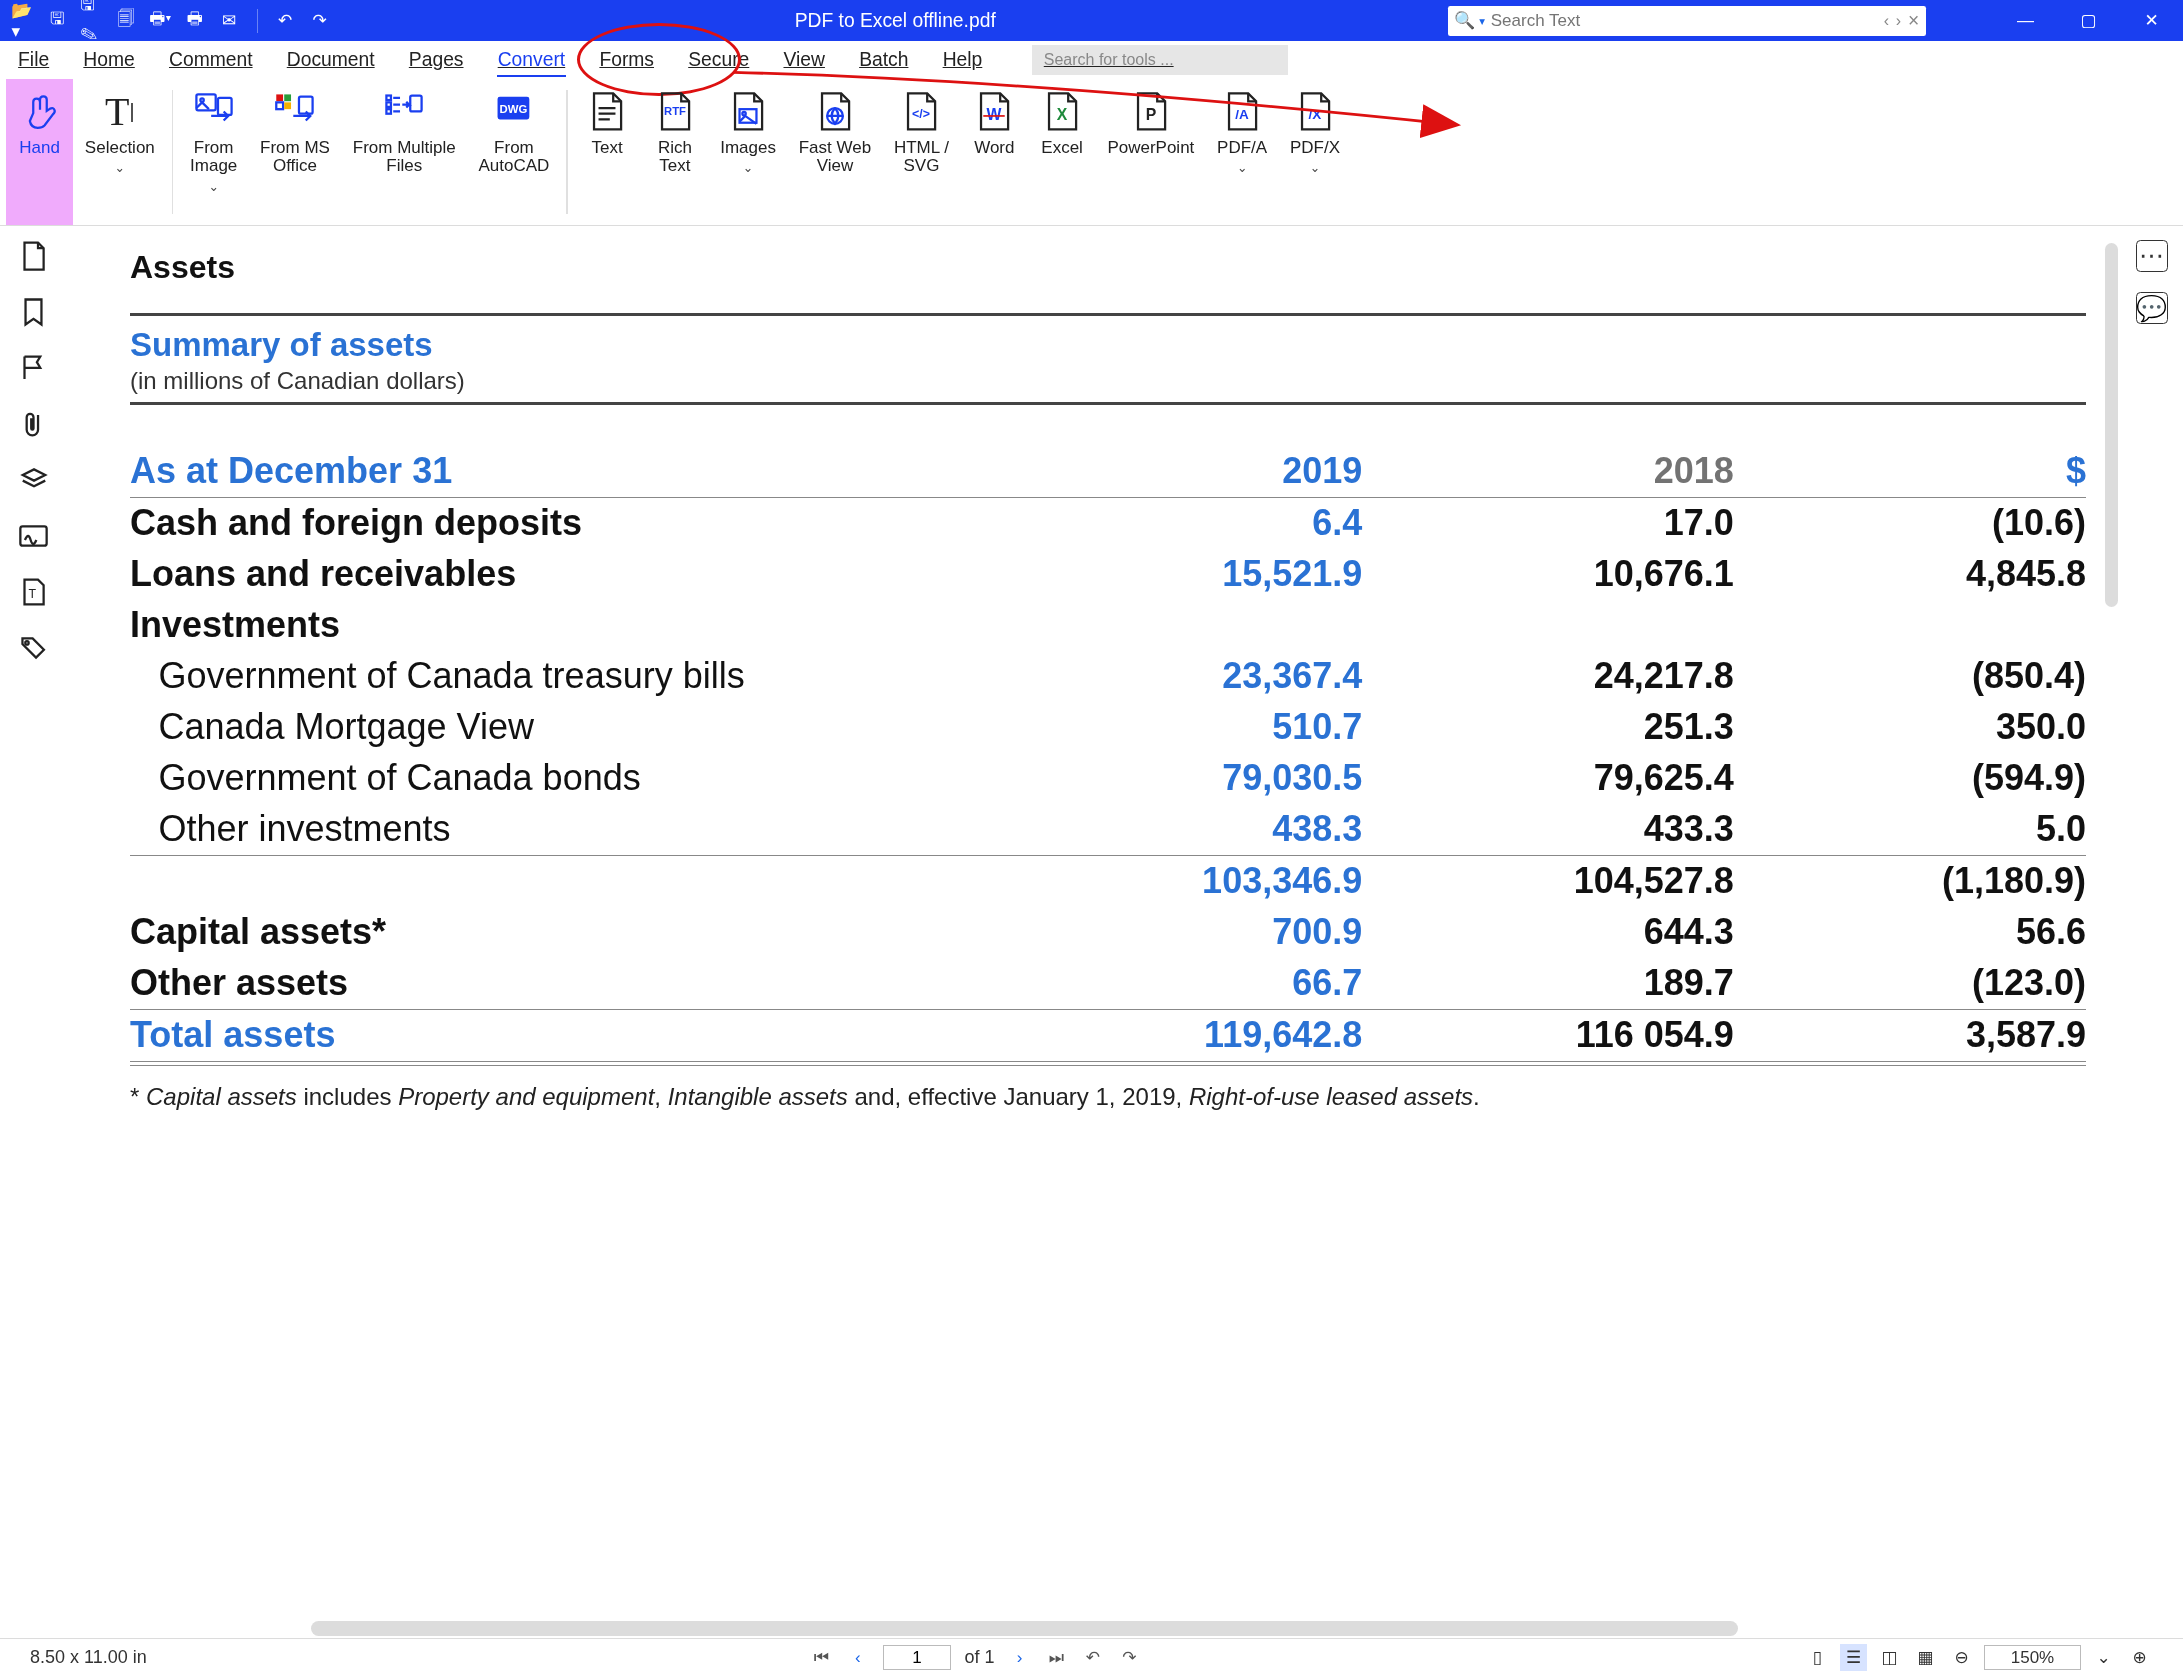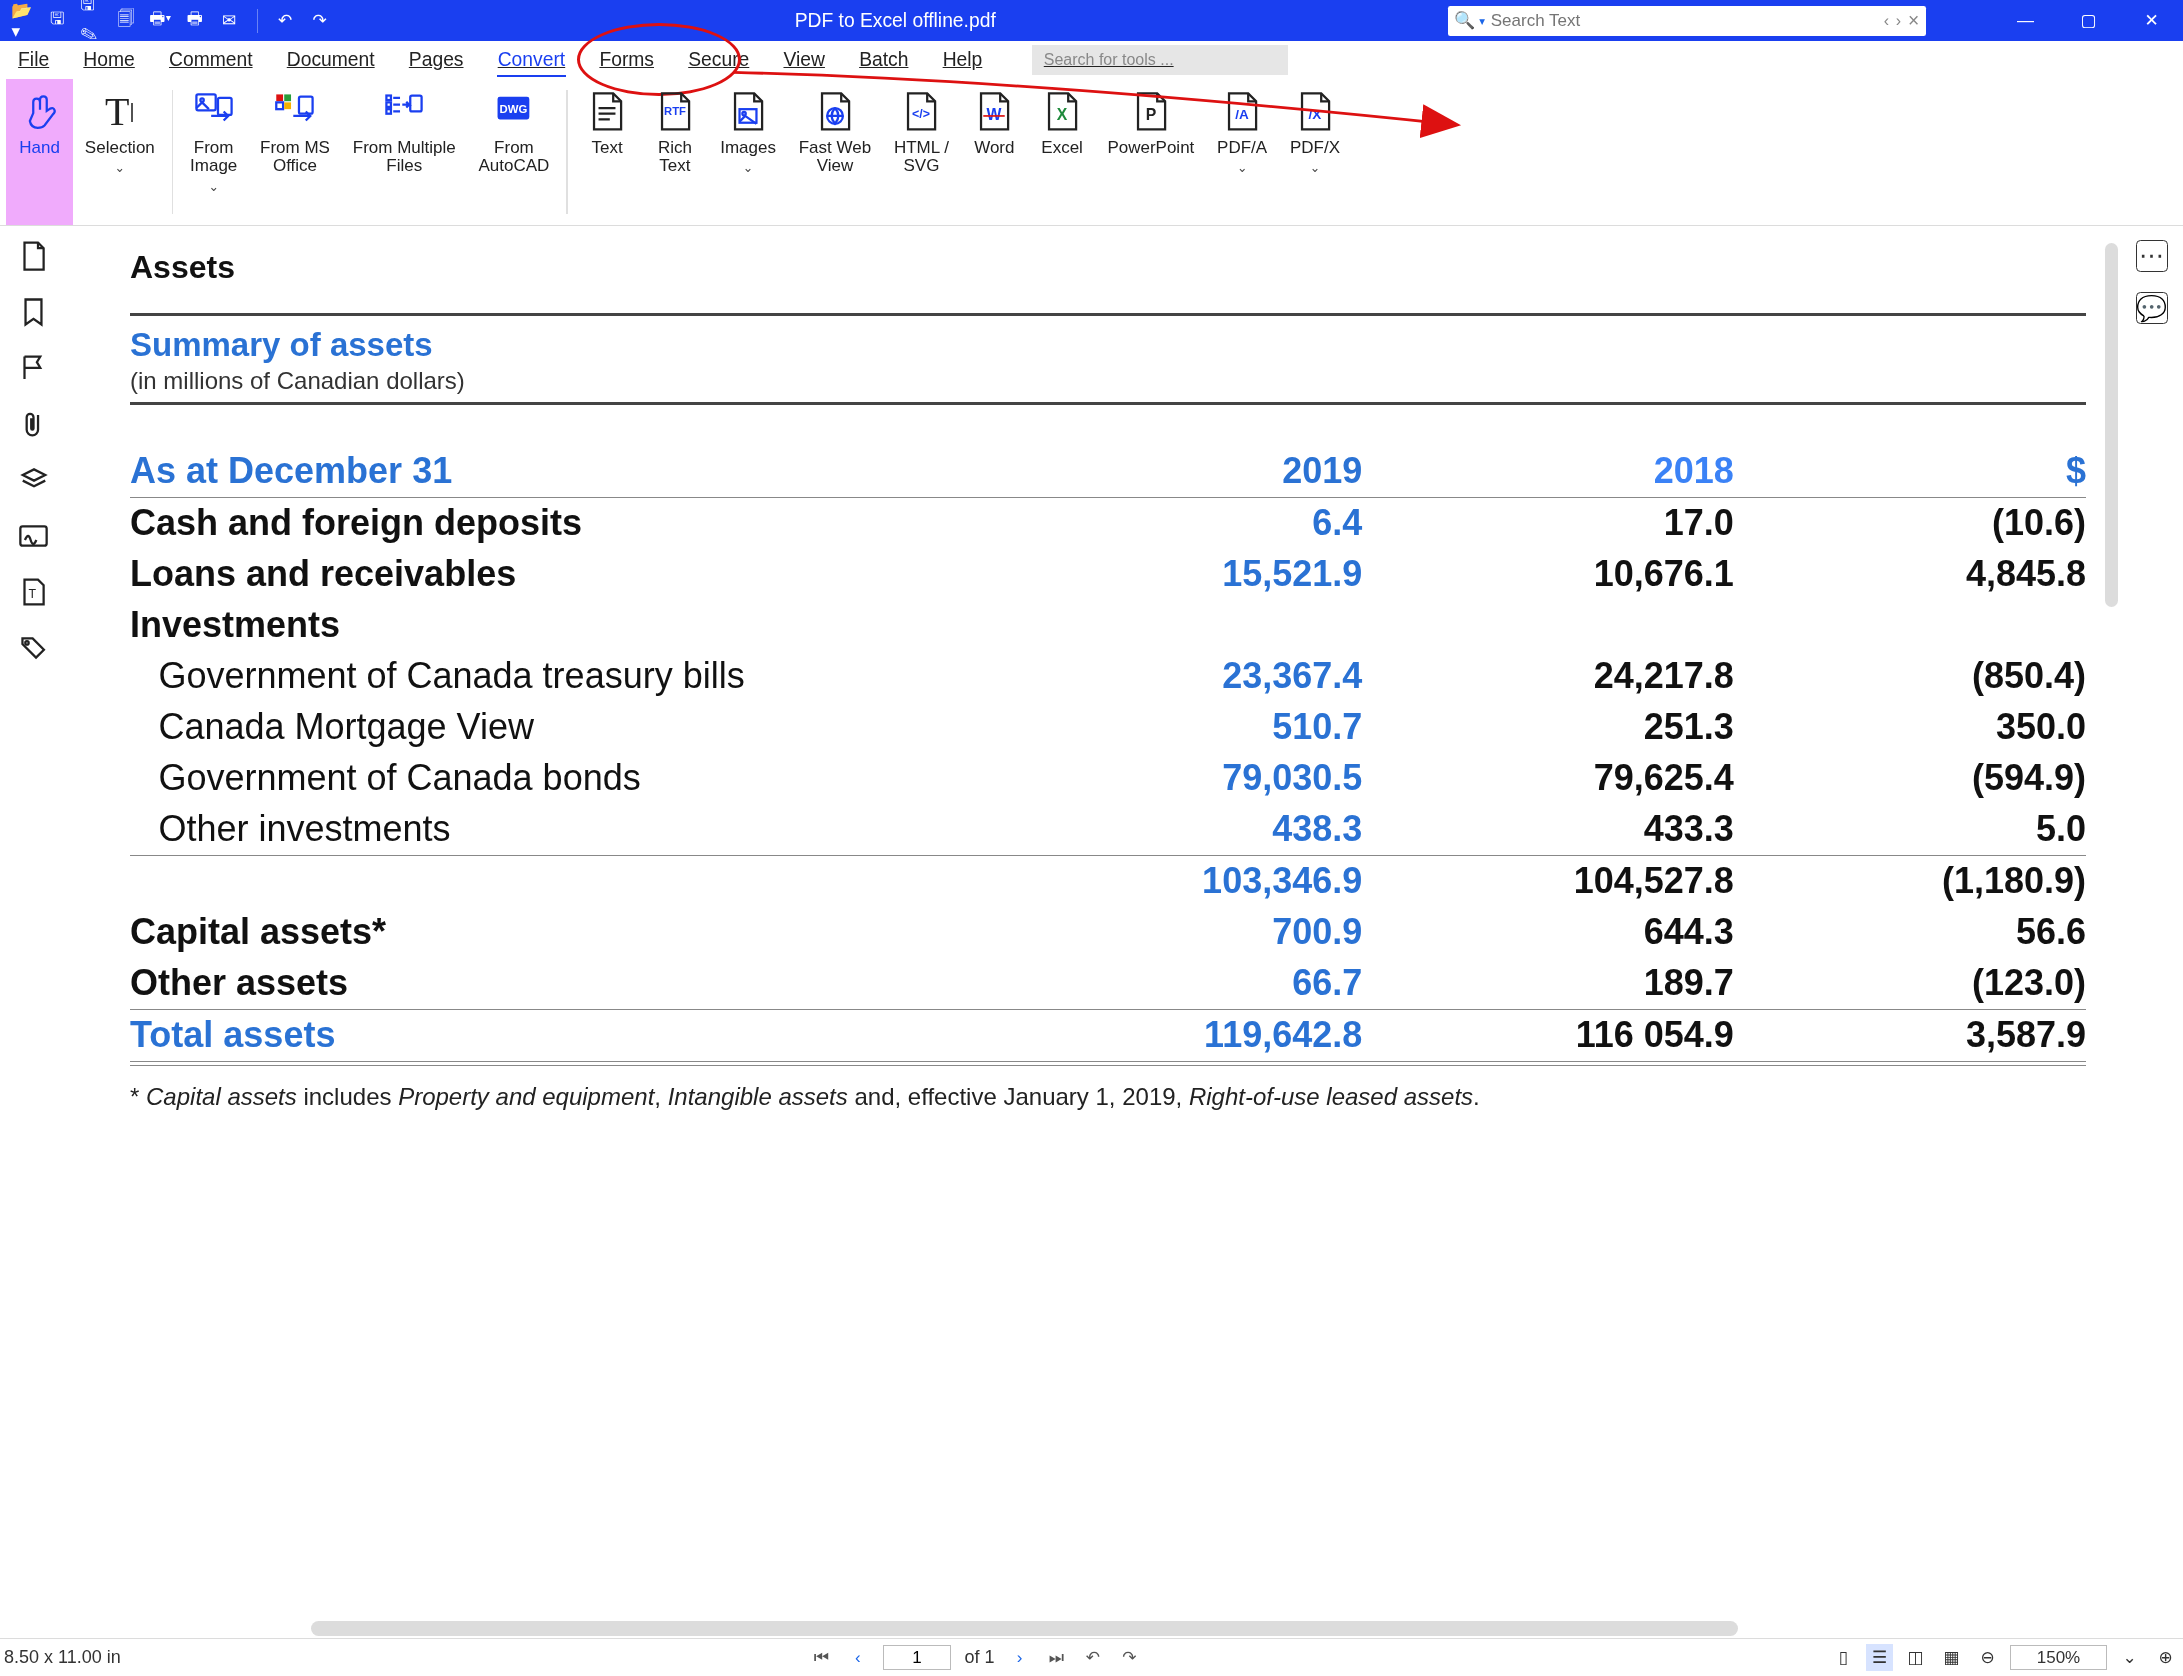--- a/index.html
+++ b/index.html
@@ -68,21 +68,21 @@
 table.fin tr.total td.c0 { color: #2a72d4; font-weight: 700; }
 
 .footnote { font-size: 24px; color: #222; margin-top: 17px; }
 .footnote i { font-style: italic; }
 
 .vscroll { position: absolute; right: 2.3px; top: 17px; width: 12.5px; height: 364px; background: #dcdcdc; border-radius: 6.8px; }
 .hscroll-track { position: absolute; left: 159px; right: 68px; bottom: 0; height: 15px; background: transparent; }
 .hscroll-thumb { position: absolute; left: 85px; width: 1427px; height: 15px; background: #dcdcdc; border-radius: 8px; }
 
 
-.status-bar { height: 38px; border-top: 1.1px solid #dcdcdc; display: flex; align-items: center; padding: 0 4px; font-size: 18px; color: #333; }
+.status-bar { height: 38px; border-top: 1.1px solid #dcdcdc; display: flex; align-items: center; padding: 0 30px; font-size: 18px; color: #333; }
 .status-left { flex: 0 0 auto; }
 .status-center { flex: 1; display: flex; align-items: center; justify-content: center; gap: 13.6px; }
 .page-input { width: 68px; height: 25px; border: 1.1px solid #bbb; text-align: center; font-size: 17px; }
 .sb-btn { width: 23px; text-align: center; color: #555; font-size: 17px; }
 .sb-btn.blue { color: #1a65e8; }
 .status-right { display: flex; align-items: center; gap: 9px; }
 .view-btn { width: 27px; height: 27px; display: flex; align-items: center; justify-content: center; border: 0; font-size: 17px; }
 .view-btn.active { background: #d7e3ff; }
 .zoom-box { width: 97px; height: 25px; border: 1.1px solid #bbb; text-align: center; font-size: 17px; line-height: 23px; }
 
@@ -393,21 +393,21 @@
       <div class="sec-title">Summary of assets</div>
       <div class="sec-sub">(in millions of Canadian dollars)</div>
       <div class="hr-thick"></div>
       <div class="gap"></div>
 
       <table class="fin">
         <tbody>
             <tr class="head lineb">
           <td class="c0">As at December 31</td>
           <td class="c1">2019</td>
-          <td class="c2" style="color:#3b82f6;">2018</td>
+          <td class="c2" style="color:#737373;">2018</td>
           <td class="c3" style="color:#2a72d4;">$</td>
         </tr>
         </tbody>
           <tbody id="fin-body">
             <tr class="">
               <td class="c0">Cash and foreign deposits</td>
               <td class="c1">6.4</td>
               <td class="c2">17.0</td>
               <td class="c3">(10.6)</td>
             </tr>

